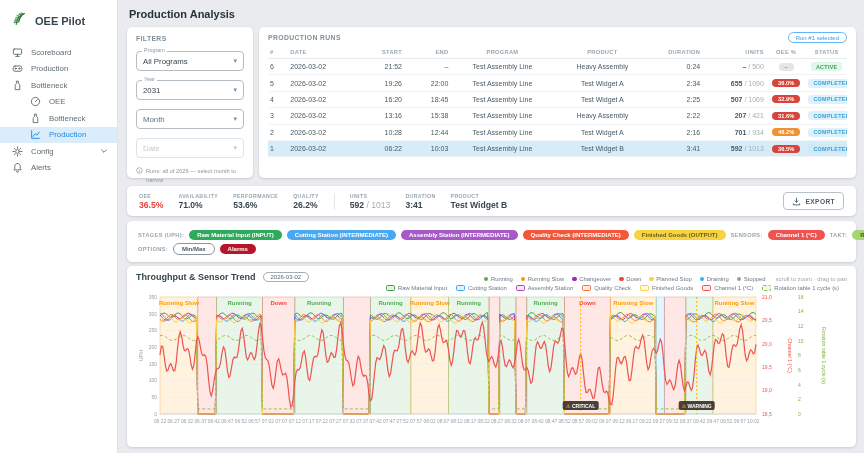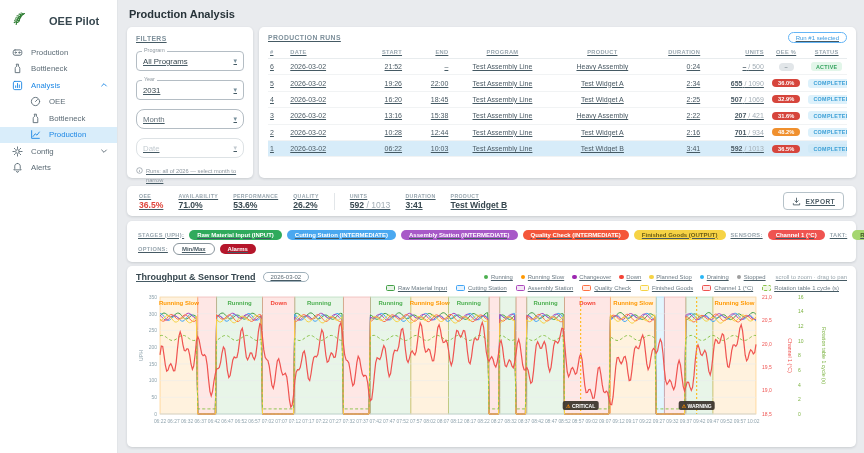--- a/index.html
+++ b/index.html
@@ -1,41 +1,41 @@
 <!DOCTYPE html>
 <html><head>
 <meta charset="utf-8">
 <style>
   * { box-sizing: border-box; margin:0; padding:0; }
   html,body { width:864px; height:453px; }
   body { font-family:"Liberation Sans", sans-serif; background:#e9ebee; position:relative; overflow:hidden; color:#455a64; }
 
   
   .sidebar { position:absolute; left:0; top:0; width:118px; height:453px; background:#fff; border-right:1px solid #e2e5e8; z-index:5; }
-  .logo-row { display:flex; align-items:center; gap:21px; padding:11px 12px 13px 12px; }
+  .logo-row { display:flex; align-items:center; gap:7px; padding:11px 12px 13px 12px; }
   .logo-title { font-size:11px; font-weight:bold; color:#37474f; }
   .nav-item { display:flex; align-items:center; gap:8px; height:16.5px; padding:0 9px 0 12px; font-size:7.8px; color:#5c6b75; cursor:pointer; }
   .nav-item .ic { width:11px; height:11px; display:flex; align-items:center; justify-content:center; flex:0 0 11px; }
   .nav-item .chev { margin-left:auto; display:flex; }
   .nav-item.active { color:#1e88e5; }
   .nav-item.selected { background:#d9edfa; color:#1e88e5; }
   .nav-sub { padding-left:30px; }
 
   
   .main { position:absolute; left:119px; top:0; right:0; bottom:0; }
   .page-title { font-size:11px; font-weight:bold; color:#263238; padding:8px 10px 0 10px; }
-  .card { position:absolute; background:#fff; border-radius:5px; box-shadow:0 1px 2.5px rgba(40,50,60,.16);text-decoration:underline; }
+  .card { position:absolute; background:#fff; border-radius:5px; box-shadow:0 1px 2.5px rgba(40,50,60,.16); }
   .card-label { font-size:6.8px; font-weight:bold; color:#7d8f9a; letter-spacing:.4px; }
 
   
   #filters-card { left:8px; top:27px; width:126px; height:151px; padding:8px 9px; }
   .sel { position:relative; border:1px solid #b4bdc4; border-radius:4px; height:20px; margin-top:9px; display:flex; align-items:center; padding:0 6px; font-size:7.8px; color:#37474f; cursor:pointer; background:#fff; }
   .sel .flabel { position:absolute; top:-4px; left:5px; background:#fff; font-size:5.4px; color:#8d979f; padding:0 2px; line-height:1; }
   .sel .caret { margin-left:auto; color:#78909c; font-size:7px; }
-  .sel.placeholder { color:#66737c;border-radius:8px; }
+  .sel.placeholder { color:#66737c; }
   .sel.disabled { color:#c2cad0; border-color:#dde2e5; cursor:default; }
   .sel.disabled .caret { color:#c2cad0; }
   .note { display:flex; gap:3px; font-size:5.7px; color:#8d979f; margin-top:9px; line-height:1.5; }
 
   
   #runs-card { left:140px; top:27px; right:8px; height:151px; padding:5px 9px; }
   .runs-head { display:flex; align-items:center; }
   .runs-chip { margin-left:auto; border:1px solid #64b5f6; color:#3d9be0; font-size:6px; border-radius:8px; padding:1.5px 7px; }
   #runs-table { width:100%; border-collapse:collapse; table-layout:fixed; margin-top:3px; }
   #runs-table th { font-size:5.7px; color:#98a6af; font-weight:bold; padding:3px 2px; border-bottom:1px solid #e8ecee; letter-spacing:.3px; }
@@ -56,21 +56,21 @@
   
   #stages-card { left:8px; top:221px; right:8px; height:41px; padding:5px 11px; display:flex; flex-direction:column; justify-content:space-evenly; }
   .chips-row { display:flex; align-items:center; gap:5px; }
   .glabel { font-size:5.7px; color:#98a6af; font-weight:bold; letter-spacing:.3px; white-space:nowrap; }
   .chip { display:inline-block; border-radius:8px; padding:2px 8px; font-size:6px; font-weight:bold; white-space:nowrap; cursor:pointer; }
   .chip.outline { background:#fff; border:1px solid #8a959d; color:#4d5d66; }
   .vdiv { width:1px; height:13px; background:#e2e6e9; margin-left:3px; }
 
   
   #chart-card { left:8px; top:266px; right:8px; bottom:6px; padding:6px 9px 4px 9px; }
-  .chart-head { display:flex; align-items:center; }
+  .chart-head { display:flex; align-items:flex-end; }
   .chart-title { font-size:9px; font-weight:bold; color:#37474f; }
   .date-chip { border:1px solid #9fb0ba; border-radius:8px; font-size:6px; color:#5c6b75; padding:1px 7px; margin-left:7px; }
   .status-legend { margin-left:auto; display:flex; align-items:center; gap:8px; font-size:5.9px; color:#6b7a84; }
   .sl-item { display:flex; align-items:center; gap:2.5px; }
   .sl-dot { width:4.5px; height:4.5px; border-radius:50%; }
   .hint { font-size:5.9px; color:#9aa7ae; margin-left:10px; }
   .series-legend { display:flex; justify-content:flex-end; align-items:center; gap:9px; font-size:5.9px; color:#6b7a84; margin:3px 8px 1px 0; }
   .swatch { width:9px; height:5.5px; border-radius:1.5px; display:inline-block; margin-right:3px; vertical-align:-0.5px; }
   #plot text { font-family:"Liberation Sans", sans-serif; }
 </style>
@@ -85,48 +85,43 @@
         <path d="M5 11.2C3.8 10.6 2.8 10.8 2.2 11.6M5.5 9.2C4.3 8.5 3.3 8.7 2.7 9.4M6.3 7.3C5.3 6.6 4.3 6.6 3.6 7.1M7.4 5.6C6.7 4.8 5.7 4.6 4.9 4.9M9 4.2C8.5 3.3 7.7 3 6.9 3.2M10.8 3.2C10.5 2.3 9.8 1.9 9 2"></path>
         <path d="M5.4 11.5C6.6 11.1 7.3 10.3 7.5 9.4M6 9.4C7.2 9 7.9 8.2 8.1 7.3M7 7.4C8.2 7.1 8.9 6.3 9.1 5.5M8.2 5.6C9.3 5.4 10 4.7 10.3 4M9.8 4.1C10.8 4 11.5 3.4 11.8 2.8"></path>
       </svg>
     </span>
     <span class="logo-title">OEE Pilot</span>
   </div>
   <nav id="nav">
       <div class="nav-item">
         <span class="ic">
           <svg width="11" height="11" viewBox="0 0 12 12" fill="none" stroke="currentColor" stroke-width="1" stroke-linecap="round" stroke-linejoin="round">
+            <rect x="1.5" y="2.2" width="9" height="5.8" rx="1"></rect>
+            <path d="M4 10.2h4M6 8v2.2"></path>
+          </svg>
+        </span>
+        <span>Scoreboard</span>
+      </div>
+      <div class="nav-item">
+        <span class="ic">
+          <svg width="11" height="11" viewBox="0 0 12 12" fill="none" stroke="currentColor" stroke-width="1" stroke-linecap="round" stroke-linejoin="round">
             <rect x="1.3" y="3.2" width="9.4" height="5.8" rx="2"></rect>
             <circle cx="4" cy="6.1" r=".7"></circle>
             <circle cx="8" cy="6.1" r=".7"></circle>
           </svg>
         </span>
         <span>Production</span>
       </div>
       <div class="nav-item">
         <span class="ic">
           <svg width="11" height="11" viewBox="0 0 12 12" fill="none" stroke="currentColor" stroke-width="1" stroke-linecap="round" stroke-linejoin="round">
             <path d="M5 1.3h2v2.3c.9.4 1.5 1.3 1.5 2.3v4.6h-5V5.9c0-1 .6-1.9 1.5-2.3z"></path>
           </svg>
         </span>
         <span>Bottleneck</span>
-      </div>
-      <div class="nav-item active">
-        <span class="ic">
-          <svg width="11" height="11" viewBox="0 0 12 12" fill="none" stroke="currentColor" stroke-width="1" stroke-linecap="round" stroke-linejoin="round">
-            <rect x="1.5" y="1.5" width="9" height="9" rx="1.5"></rect>
-            <path d="M4 8.2V6.4M6 8.2V3.8M8 8.2V5.4"></path>
-          </svg>
-        </span>
-        <span>Analysis</span>
-        <span class="chev">
-          <svg width="8" height="8" viewBox="0 0 12 12" fill="none" stroke="currentColor" stroke-width="1.4" stroke-linecap="round">
-            <path d="M2.5 7.5L6 4l3.5 3.5"></path>
-          </svg>
-        </span>
       </div>
       <div class="nav-item nav-sub">
         <span class="ic">
           <svg width="11" height="11" viewBox="0 0 12 12" fill="none" stroke="currentColor" stroke-width="1" stroke-linecap="round" stroke-linejoin="round">
             <circle cx="6" cy="6" r="4.5"></circle>
             <path d="M6 6l2.1-2.1"></path>
           </svg>
         </span>
         <span>OEE</span>
       </div>

